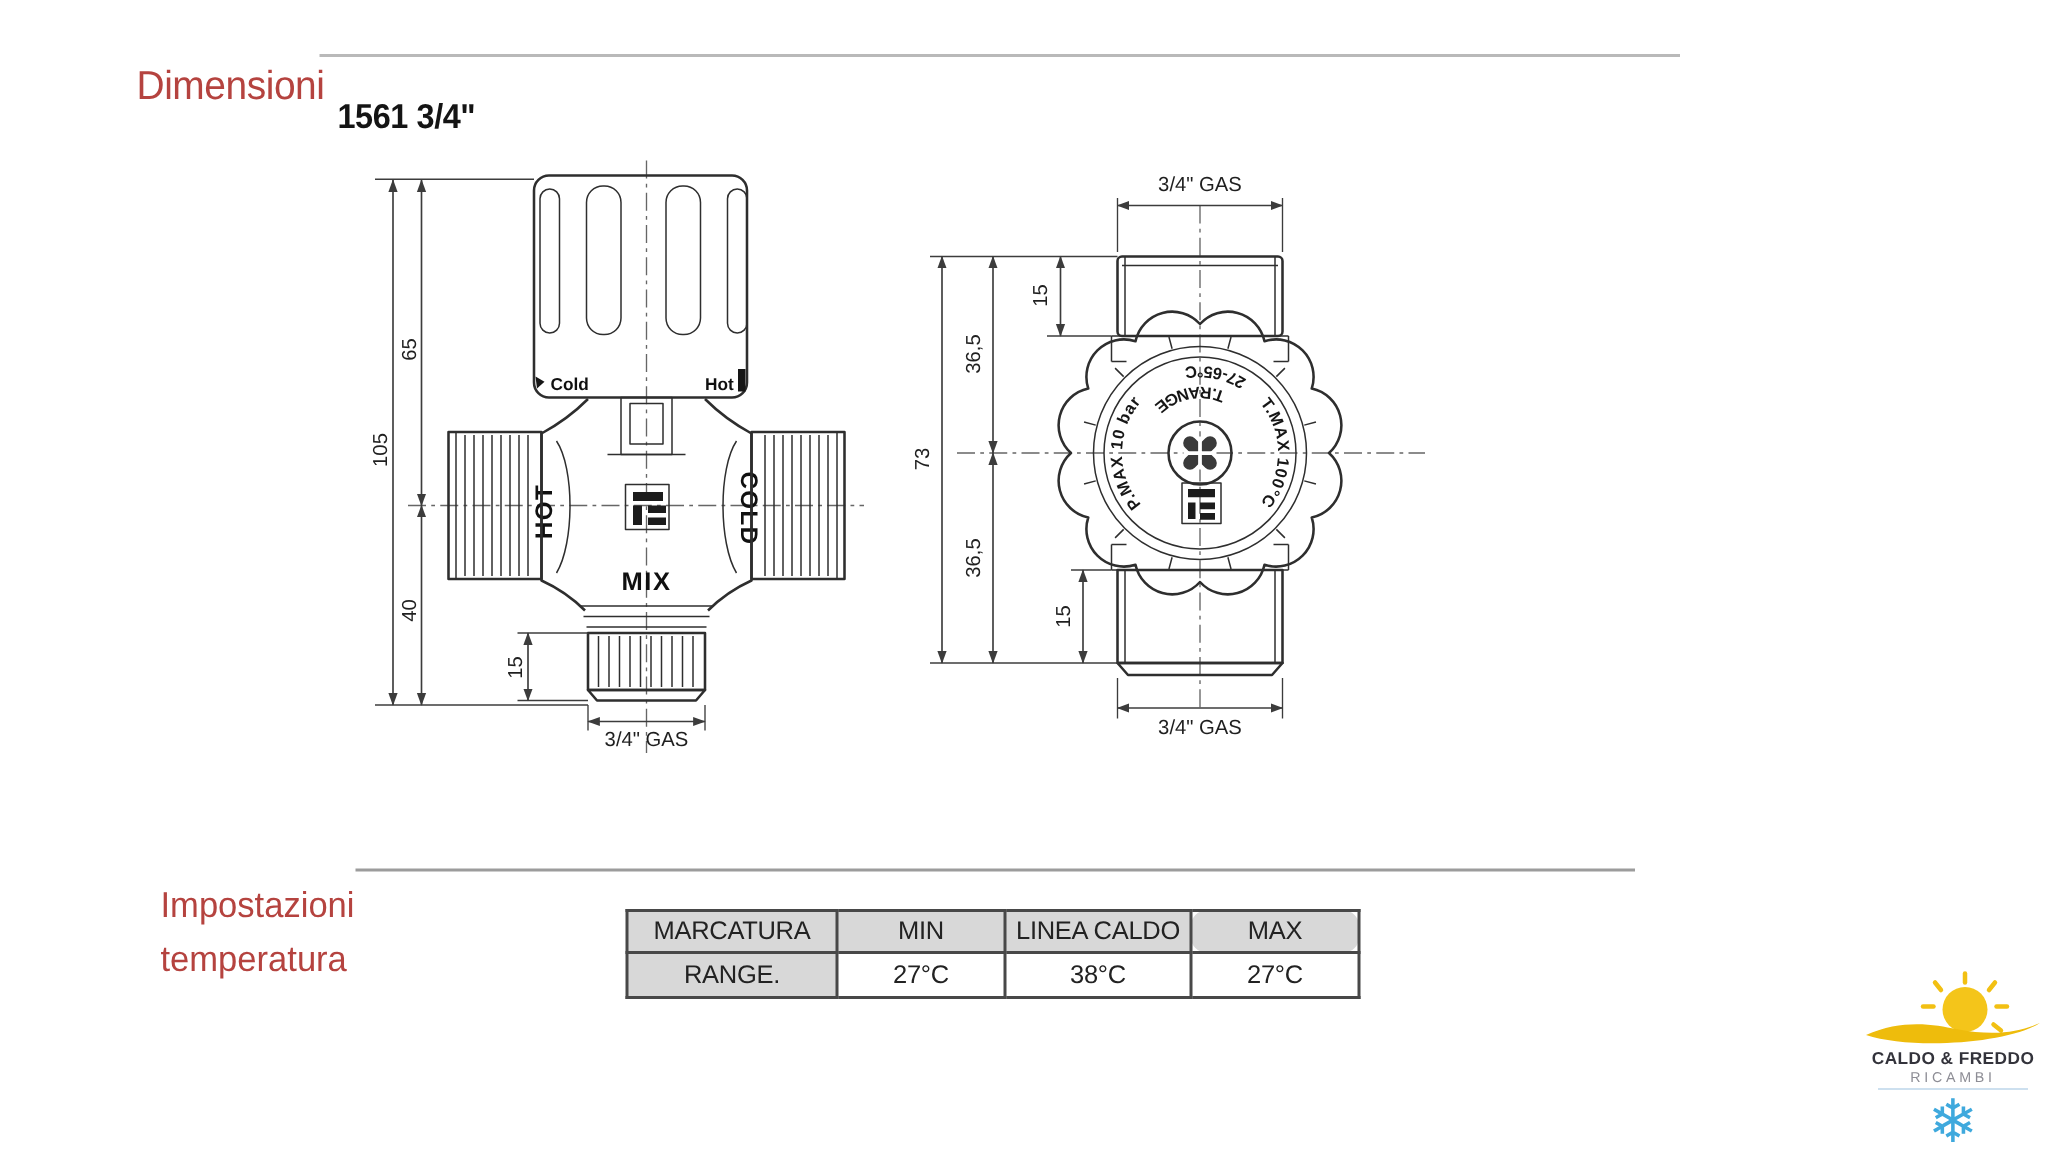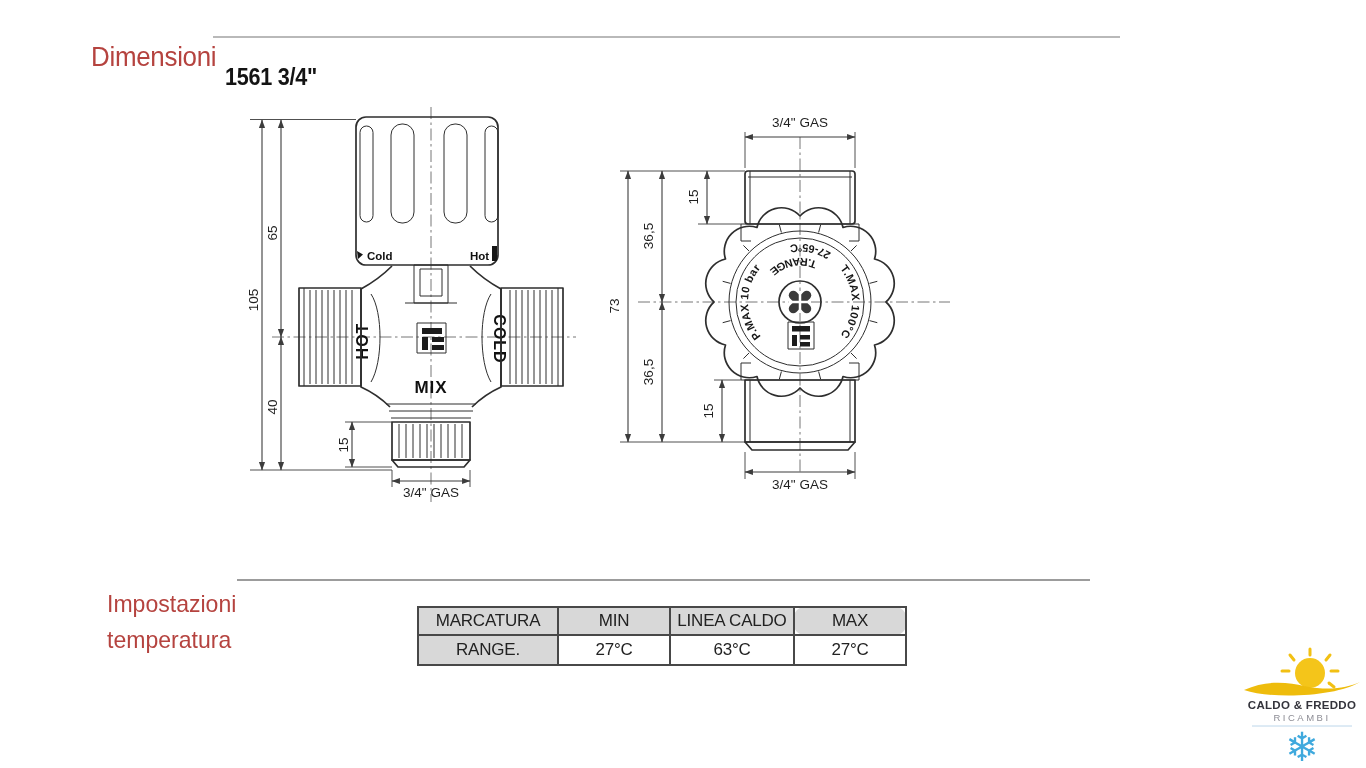--- a/index.html
+++ b/index.html
@@ -275,21 +275,21 @@
     <tbody>
         <tr>
       <td class="hdr c0">MARCATURA</td>
       <td class="hdr c1">MIN</td>
       <td class="hdr c2">LINEA CALDO</td>
       <td class="hdr c3">MAX</td>
     </tr>
     <tr class="data">
       <td class="hdr c0">RANGE.</td>
       <td class="c1">27°C</td>
-      <td class="c2">63°C</td>
+      <td class="c2">38°C</td>
       <td class="c3">27°C</td>
     </tr>
   </tbody>
     </table>
 </div>
 
 <svg id="company-logo" width="128" height="122" viewBox="0 0 128 122">
   <g>
     <g stroke="#f2c013" stroke-width="3" stroke-linecap="round">
       <line x1="72" y1="4" x2="72" y2="10"></line>

